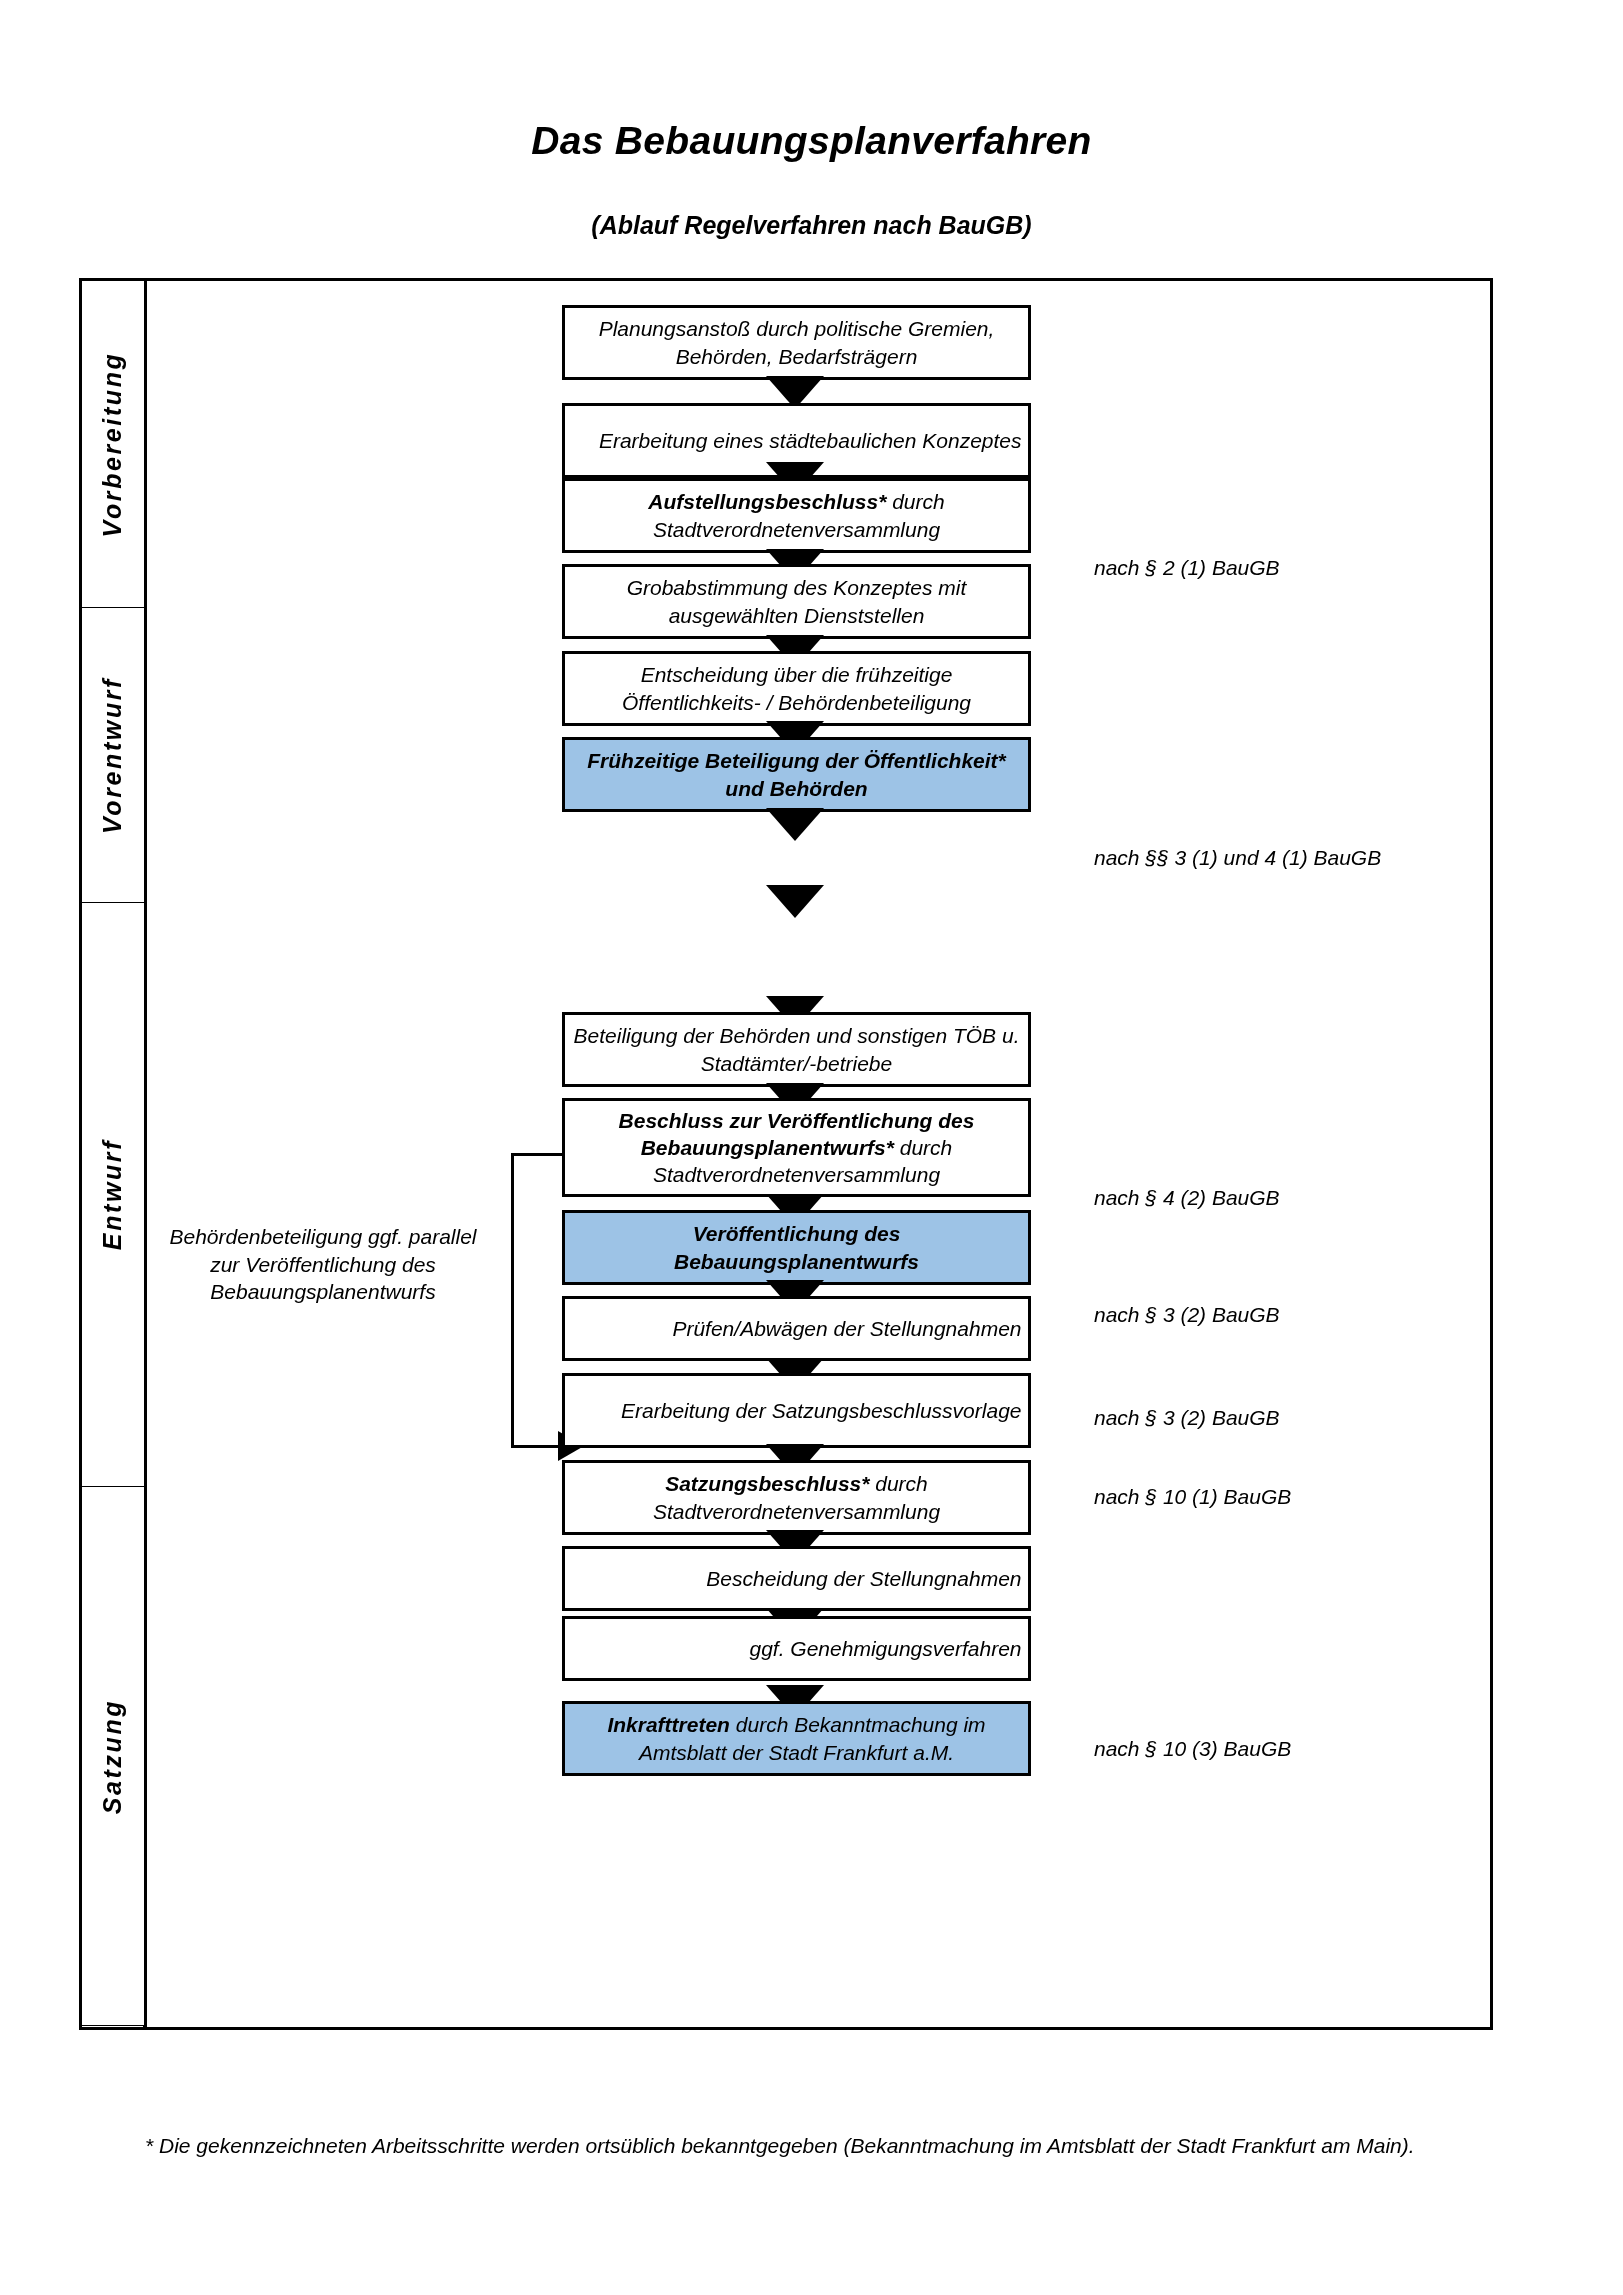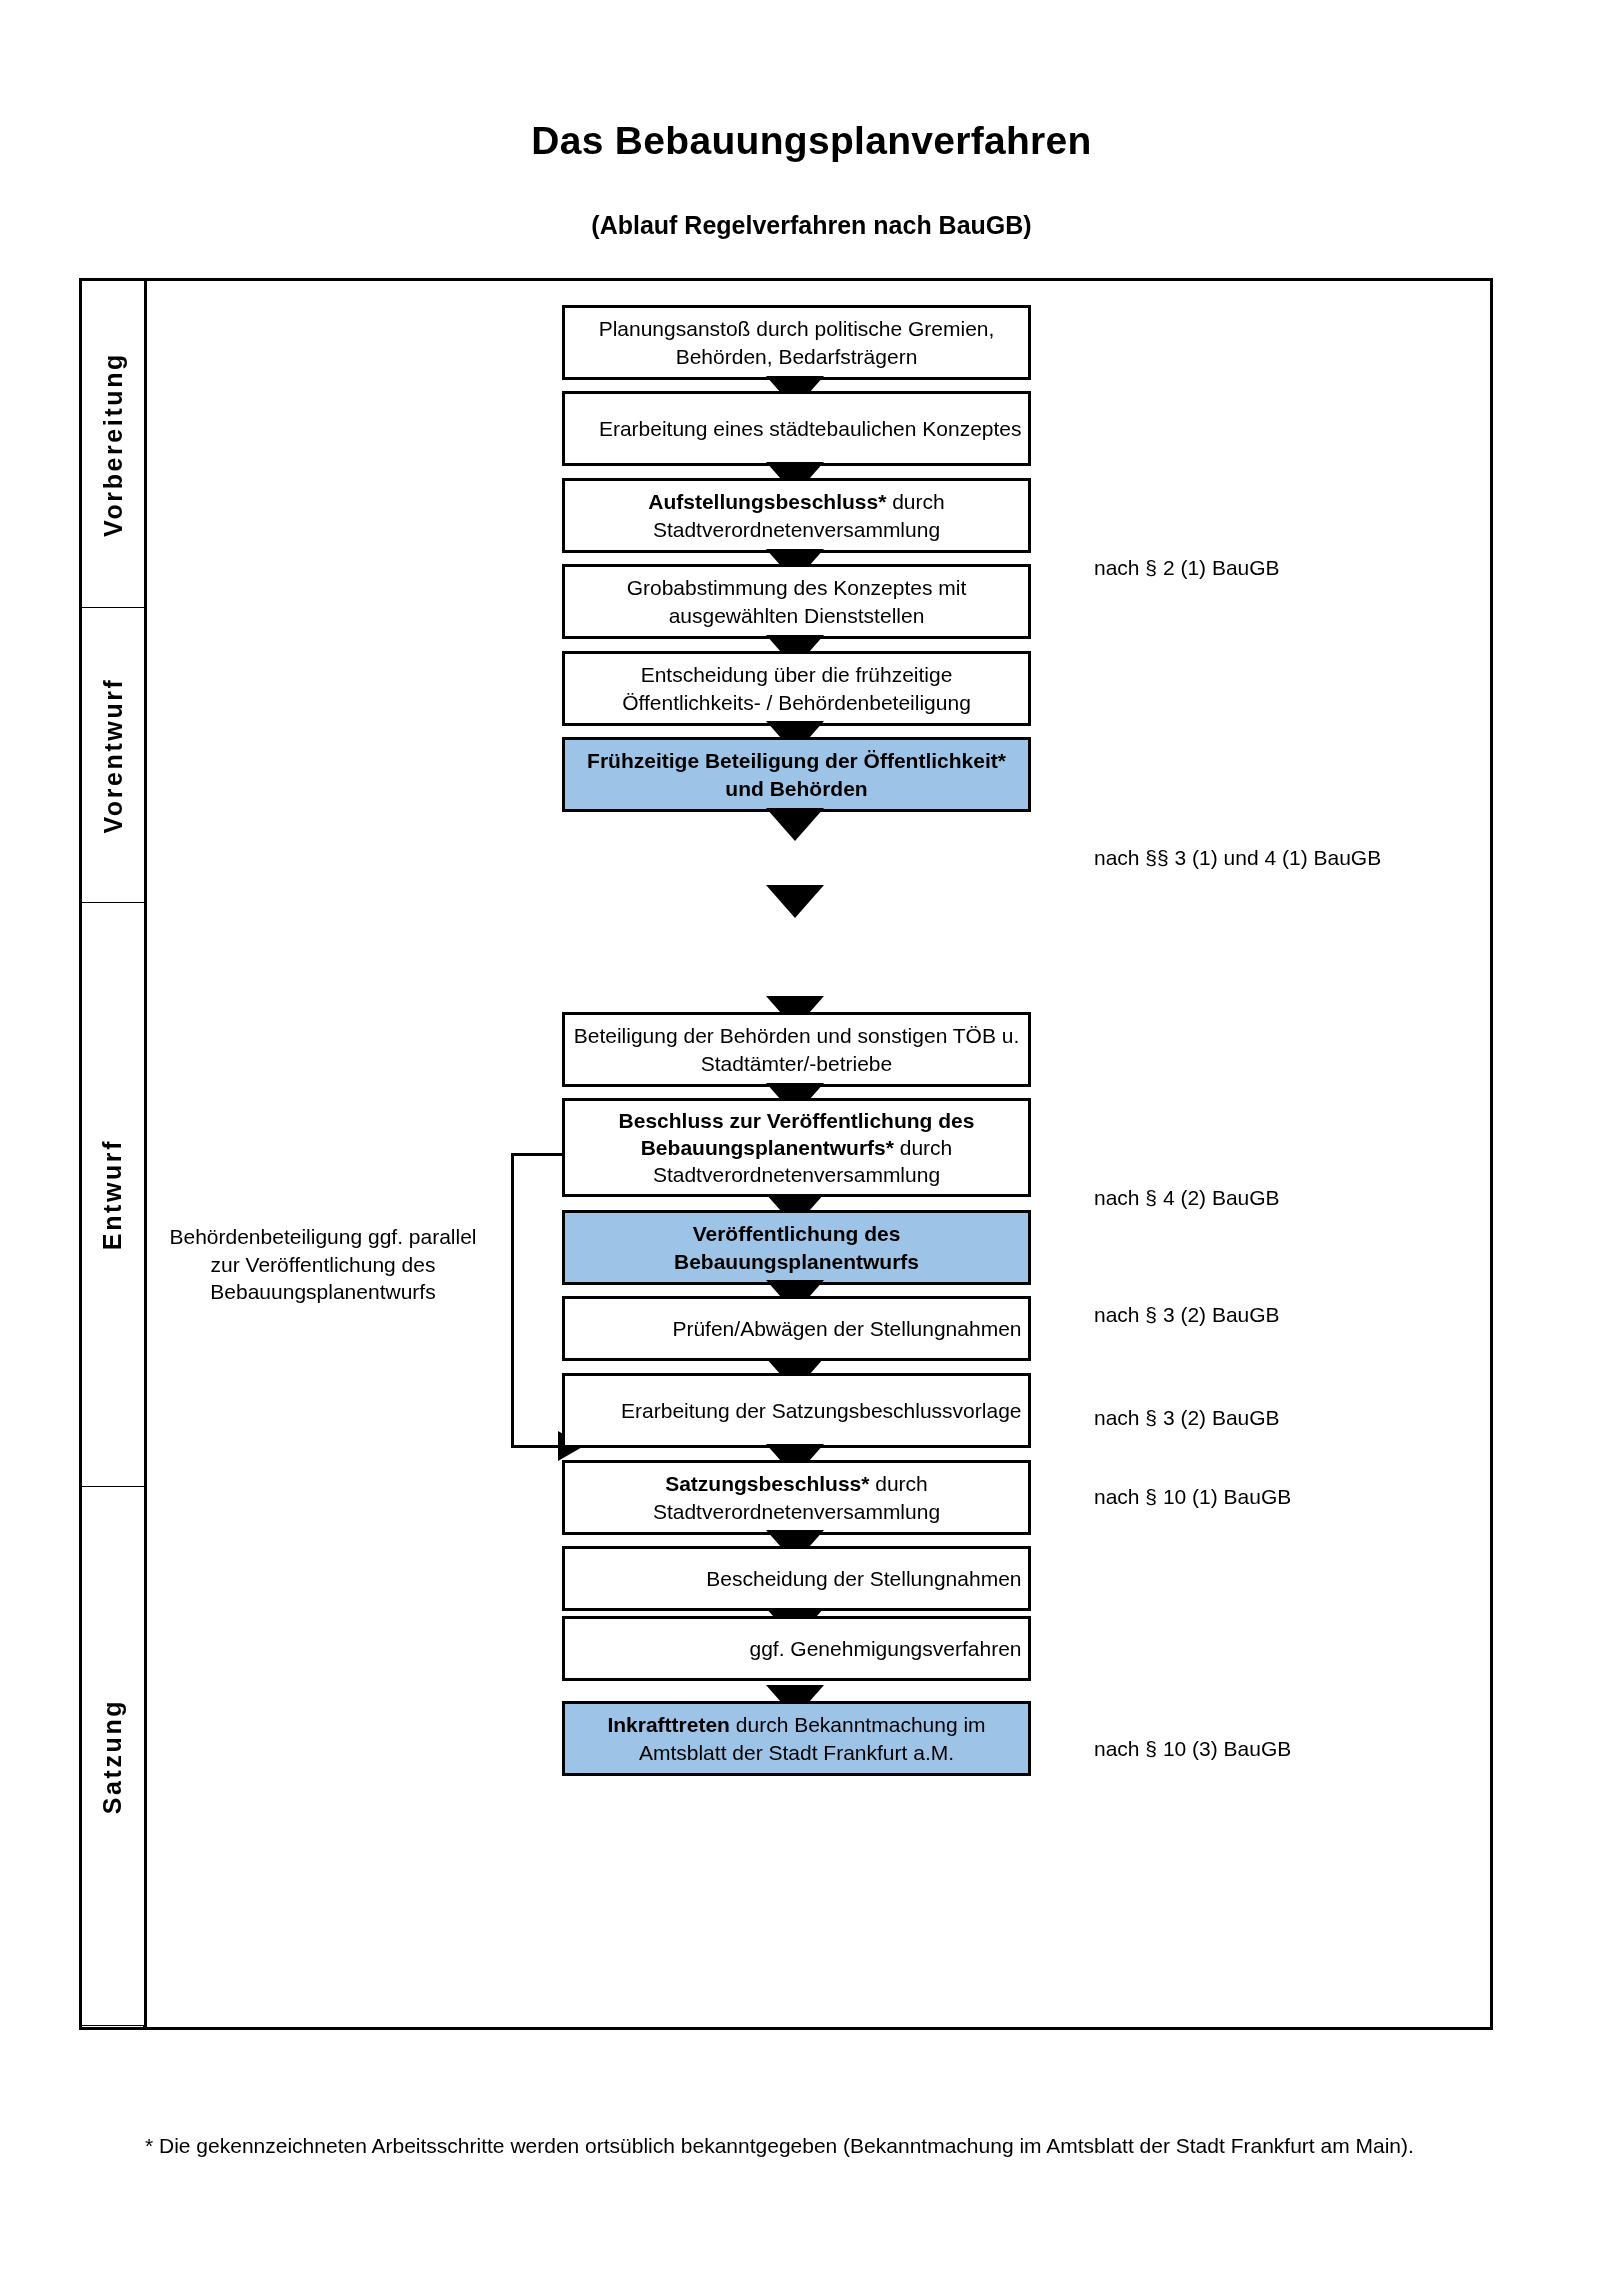--- a/index.html
+++ b/index.html
@@ -3,21 +3,21 @@
 <meta charset="utf-8">
 <style>
   html,body{margin:0;padding:0;}
   body{
     width:1623px;height:2295px;
     background:#ffffff;
     font-family:"Liberation Sans", sans-serif;
     color:#000;
     overflow:hidden;
   }
-  #page{position:relative;width:1623px;height:1816px;}
+  #page{position:relative;width:1623px;height:1816px;font-style:italic;}
 
   
   .title{
     position:absolute;left:0;top:119px;width:1623px;
     text-align:center;font-size:39px;font-weight:bold;letter-spacing:0.3px;
   }
   .subtitle{
     position:absolute;left:0;top:211px;width:1623px;
     text-align:center;font-size:25px;font-weight:bold;
   }
@@ -151,21 +151,21 @@
   <div class="sidenote" style="top:1223px;">Behördenbeteiligung ggf. parallel zur Veröffentlichung des Bebauungsplanentwurfs</div>
 
   <div id="hook"></div>
   <div id="hook-head"></div>
 
   <div class="fbox" style="top:305px;height:75px;">
     <span>Planungsanstoß durch politische Gremien, Behörden, Bedarfsträgern</span>
   </div>
   <div class="arrow" style="top:376px;"></div>
 
-  <div class="fbox" style="top:391px;height:75px;padding-left:8px;">
+  <div class="fbox" style="top:403px;height:75px;padding-left:8px;">
     <span>Erarbeitung eines städtebaulichen Konzeptes</span>
   </div>
   <div class="arrow" style="top:462px;"></div>
 
   <div class="fbox" style="top:478px;height:75px;">
     <span><b>Aufstellungsbeschluss*</b> <span>durch Stadtverordnetenversammlung</span></span>
   </div>
   <div class="arrow" style="top:549px;"></div>
 
   <div class="fbox" style="top:564px;height:75px;">

